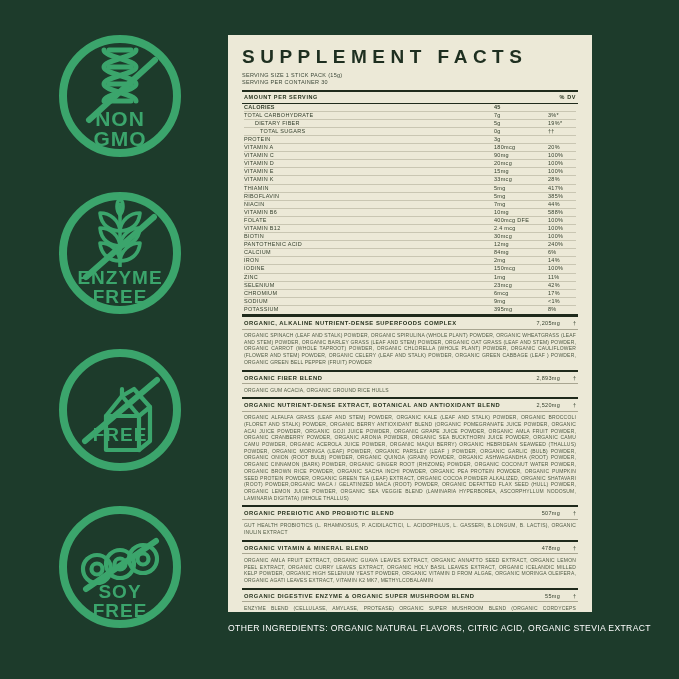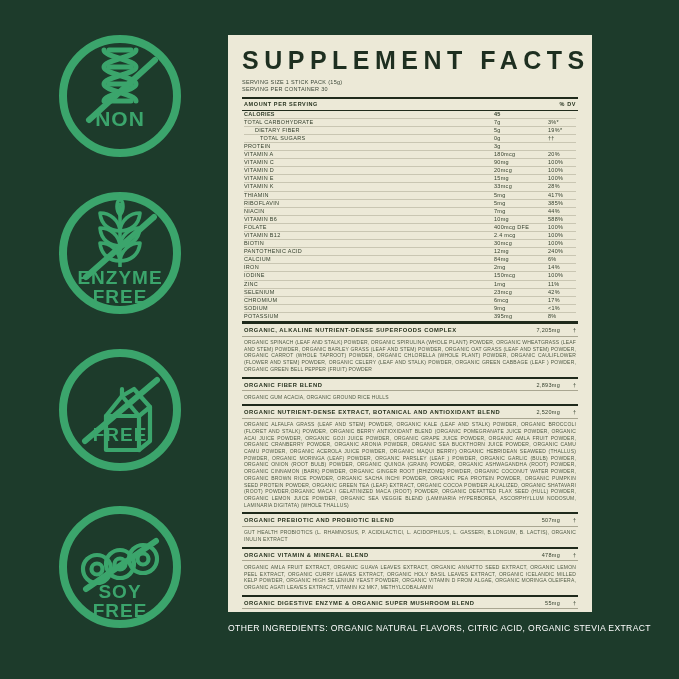--- a/index.html
+++ b/index.html
@@ -8,21 +8,21 @@
   
   .badges{position:absolute;left:56px;top:32px;width:128px;display:flex;flex-direction:column;gap:29px;justify-content:flex-end;}
   .badge{position:relative;width:128px;height:128px;}
   .badge svg{position:absolute;left:0;top:0;}
   .badge .blabel{position:absolute;left:0;right:0;top:79px;text-align:center;color:#3BA56C;
                  font-weight:700;font-size:19px;line-height:19px;letter-spacing:1px;}
   .badge.first .blabel{font-size:21px;line-height:20px;top:77px;}
   
   .panel{position:absolute;left:228px;top:35px;width:364px;height:577px;background:#ECE9D7;
          box-sizing:border-box;padding:11px 14px 8px 14px;color:#2A3626;overflow:hidden;}
-  .ptitle{font-size:25px;font-weight:700;letter-spacing:5.5px;color:#1E2F20;margin:0 0 4px 0;white-space:nowrap;}
+  .ptitle{font-size:19px;font-weight:700;letter-spacing:5.5px;color:#1E2F20;margin:0 0 4px 0;white-space:nowrap;}
   .serving{font-size:5.5px;line-height:6.8px;color:#3A4636;letter-spacing:.3px;}
   .thead{display:flex;justify-content:space-between;border-top:2px solid #202B1C;border-bottom:1px solid #202B1C;
          margin-top:4px;padding:2.5px 2px;font-size:5.5px;font-weight:700;letter-spacing:.6px;color:#27331F;}
   .nrows{padding:0 2px;}
   .nrow{display:grid;grid-template-columns:250px 54px 1fr;font-size:5.5px;line-height:7.1px;
         letter-spacing:.3px;color:#333F2C;white-space:nowrap;}
   .nrow + .nrow{border-top:1px solid #C9C6B2;}
   .nrow.bold{font-weight:700;}
   .nrow.ind1 .n{padding-left:11px;}
   .nrow.ind2 .n{padding-left:16px;}
@@ -54,20 +54,21 @@
           <path d="M48,18 C48,25 80,28 80,35 C80,42 48,45 48,52 C48,59 80,62 80,69"></path>
           <path d="M53,18 H75"></path>
             <path d="M53,35 H75"></path>
             <path d="M53,52 H75"></path>
             <path d="M53,69 H75"></path>
         </g>
         <path d="M33,88 L99,28" fill="none" stroke="#3BA56C" stroke-width="6" stroke-linecap="round"></path>
       </svg>
       <div class="blabel">
         <div>NON</div>
+        <div>GMO</div>
       </div>
     </div>
 
     <div class="badge">
       <svg width="128" height="128" viewBox="0 0 128 128">
         <circle cx="64" cy="64" r="57" fill="none" stroke="#3BA56C" stroke-width="8"></circle>
         <g fill="none" stroke="#3BA56C" stroke-width="3.6" stroke-linejoin="round">
           <path d="M64,14 V78"></path>
           <path d="M64,26 C60,21 60,14 64,9 C68,14 68,21 64,26 Z"></path>
           <path d="M64,42 C54,42 45,36 44,24 C54,24 63,31 64,42 Z"></path>

